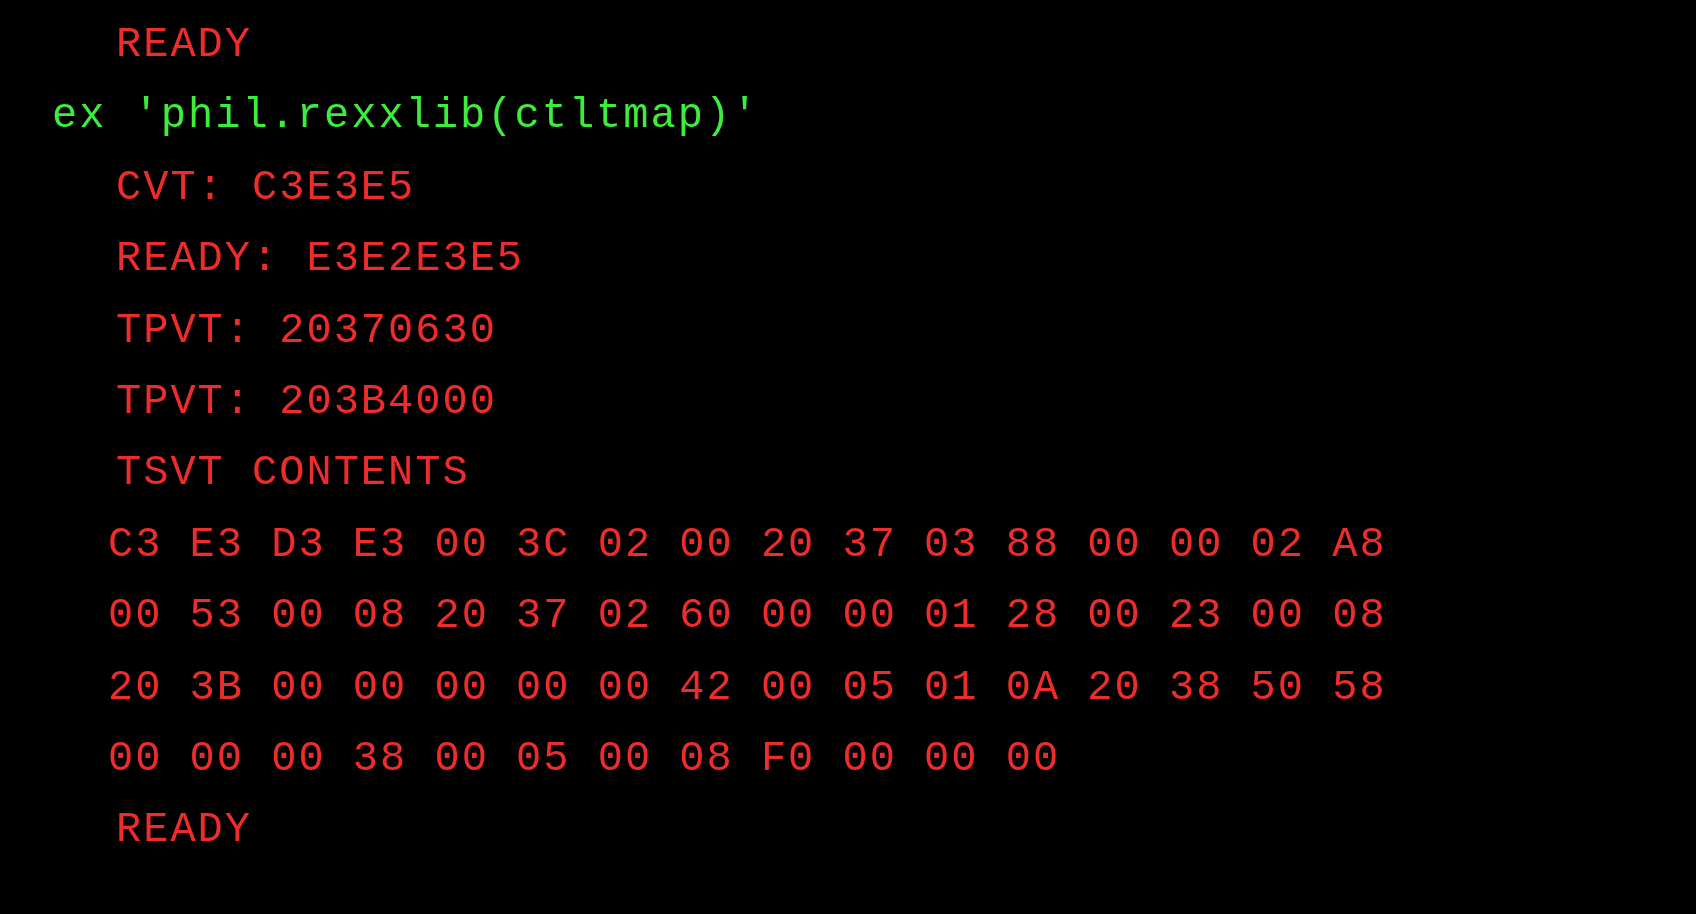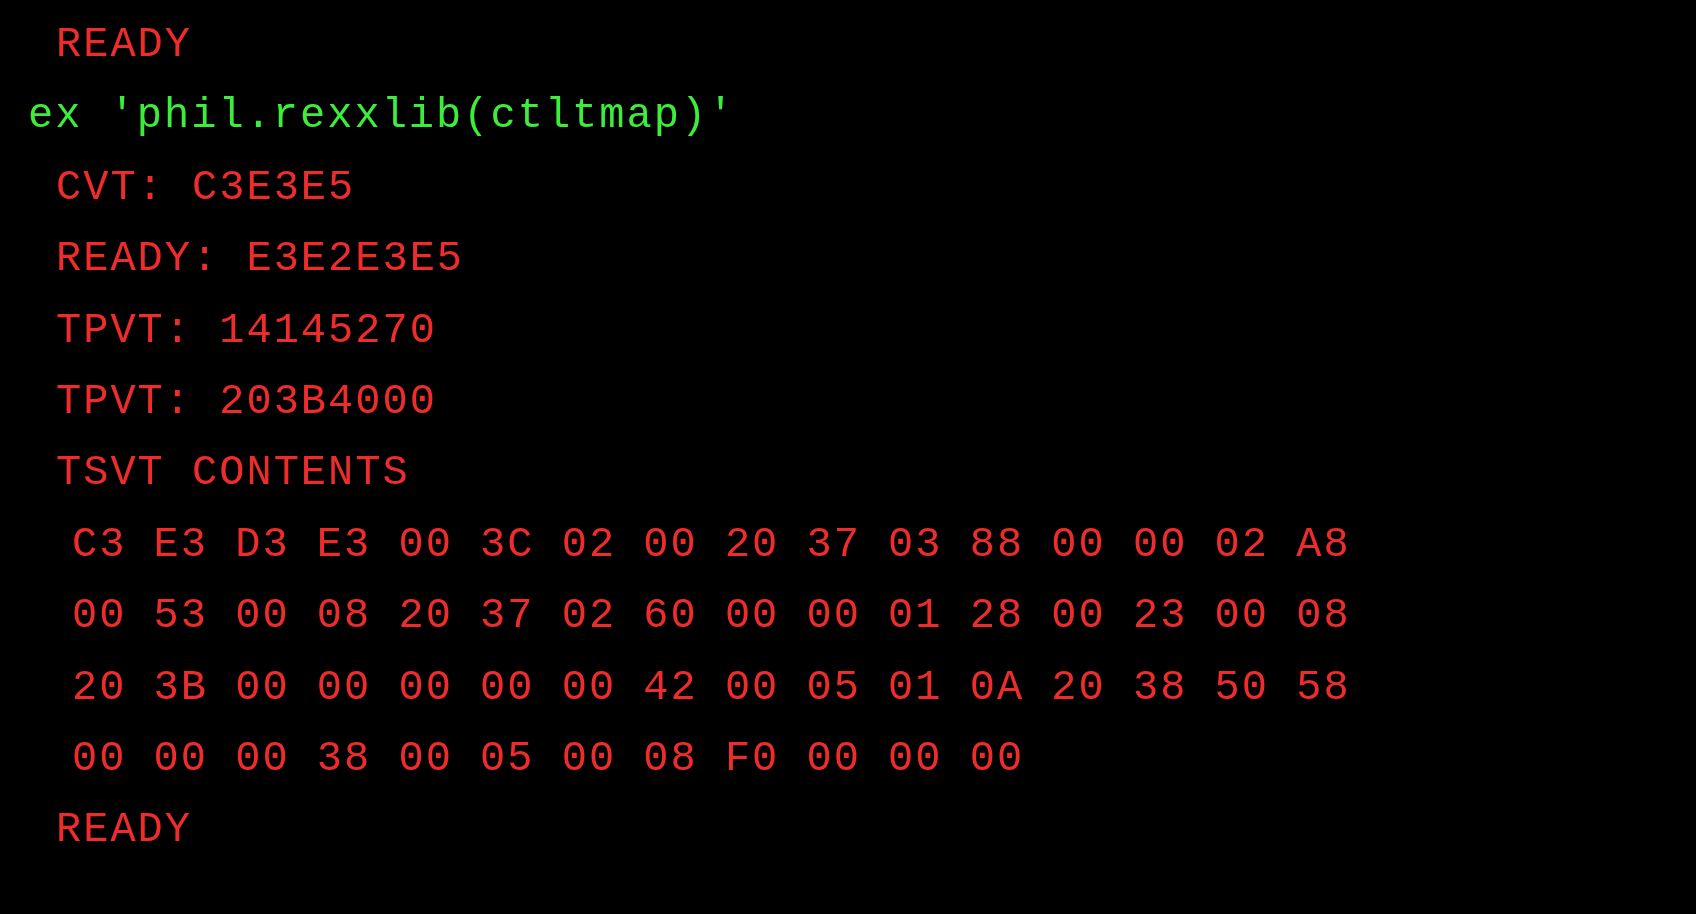--- a/index.html
+++ b/index.html
@@ -17,42 +17,43 @@
       width: 1696px;
       height: 914px;
       overflow: hidden;
       font-weight: normal;
       letter-spacing: 2px;
     }
     .line {
       white-space: pre;
     }
     .indent1 {
-      padding-left: 56px;
+      padding-left: 116px;
     }
     .indent0 {
       padding-left: 28px;
+      margin-left: 24px;
     }
     .indent2 {
-      padding-left: 72px;
+      padding-left: 108px;
     }
     .input {
       color: #3cee3c;
     }
     .output {
       color: #ee2c2c;
     }
   </style>
 </head>
 <body>
 
 <div class="line indent1 output">READY</div>
 <div class="line indent0 input">ex 'phil.rexxlib(ctltmap)'</div>
 <div class="line indent1 output">CVT: C3E3E5</div>
 <div class="line indent1 output">READY: E3E2E3E5</div>
-<div class="line indent1 output">TPVT: 14145270</div>
+<div class="line indent1 output">TPVT: 20370630</div>
 <div class="line indent1 output">TPVT: 203B4000</div>
 <div class="line indent1 output">TSVT CONTENTS</div>
 <div class="line indent2 output">C3 E3 D3 E3 00 3C 02 00 20 37 03 88 00 00 02 A8</div>
 <div class="line indent2 output">00 53 00 08 20 37 02 60 00 00 01 28 00 23 00 08</div>
 <div class="line indent2 output">20 3B 00 00 00 00 00 42 00 05 01 0A 20 38 50 58</div>
 <div class="line indent2 output">00 00 00 38 00 05 00 08 F0 00 00 00</div>
 <div class="line indent1 output">READY</div>
 
 </body></html>

